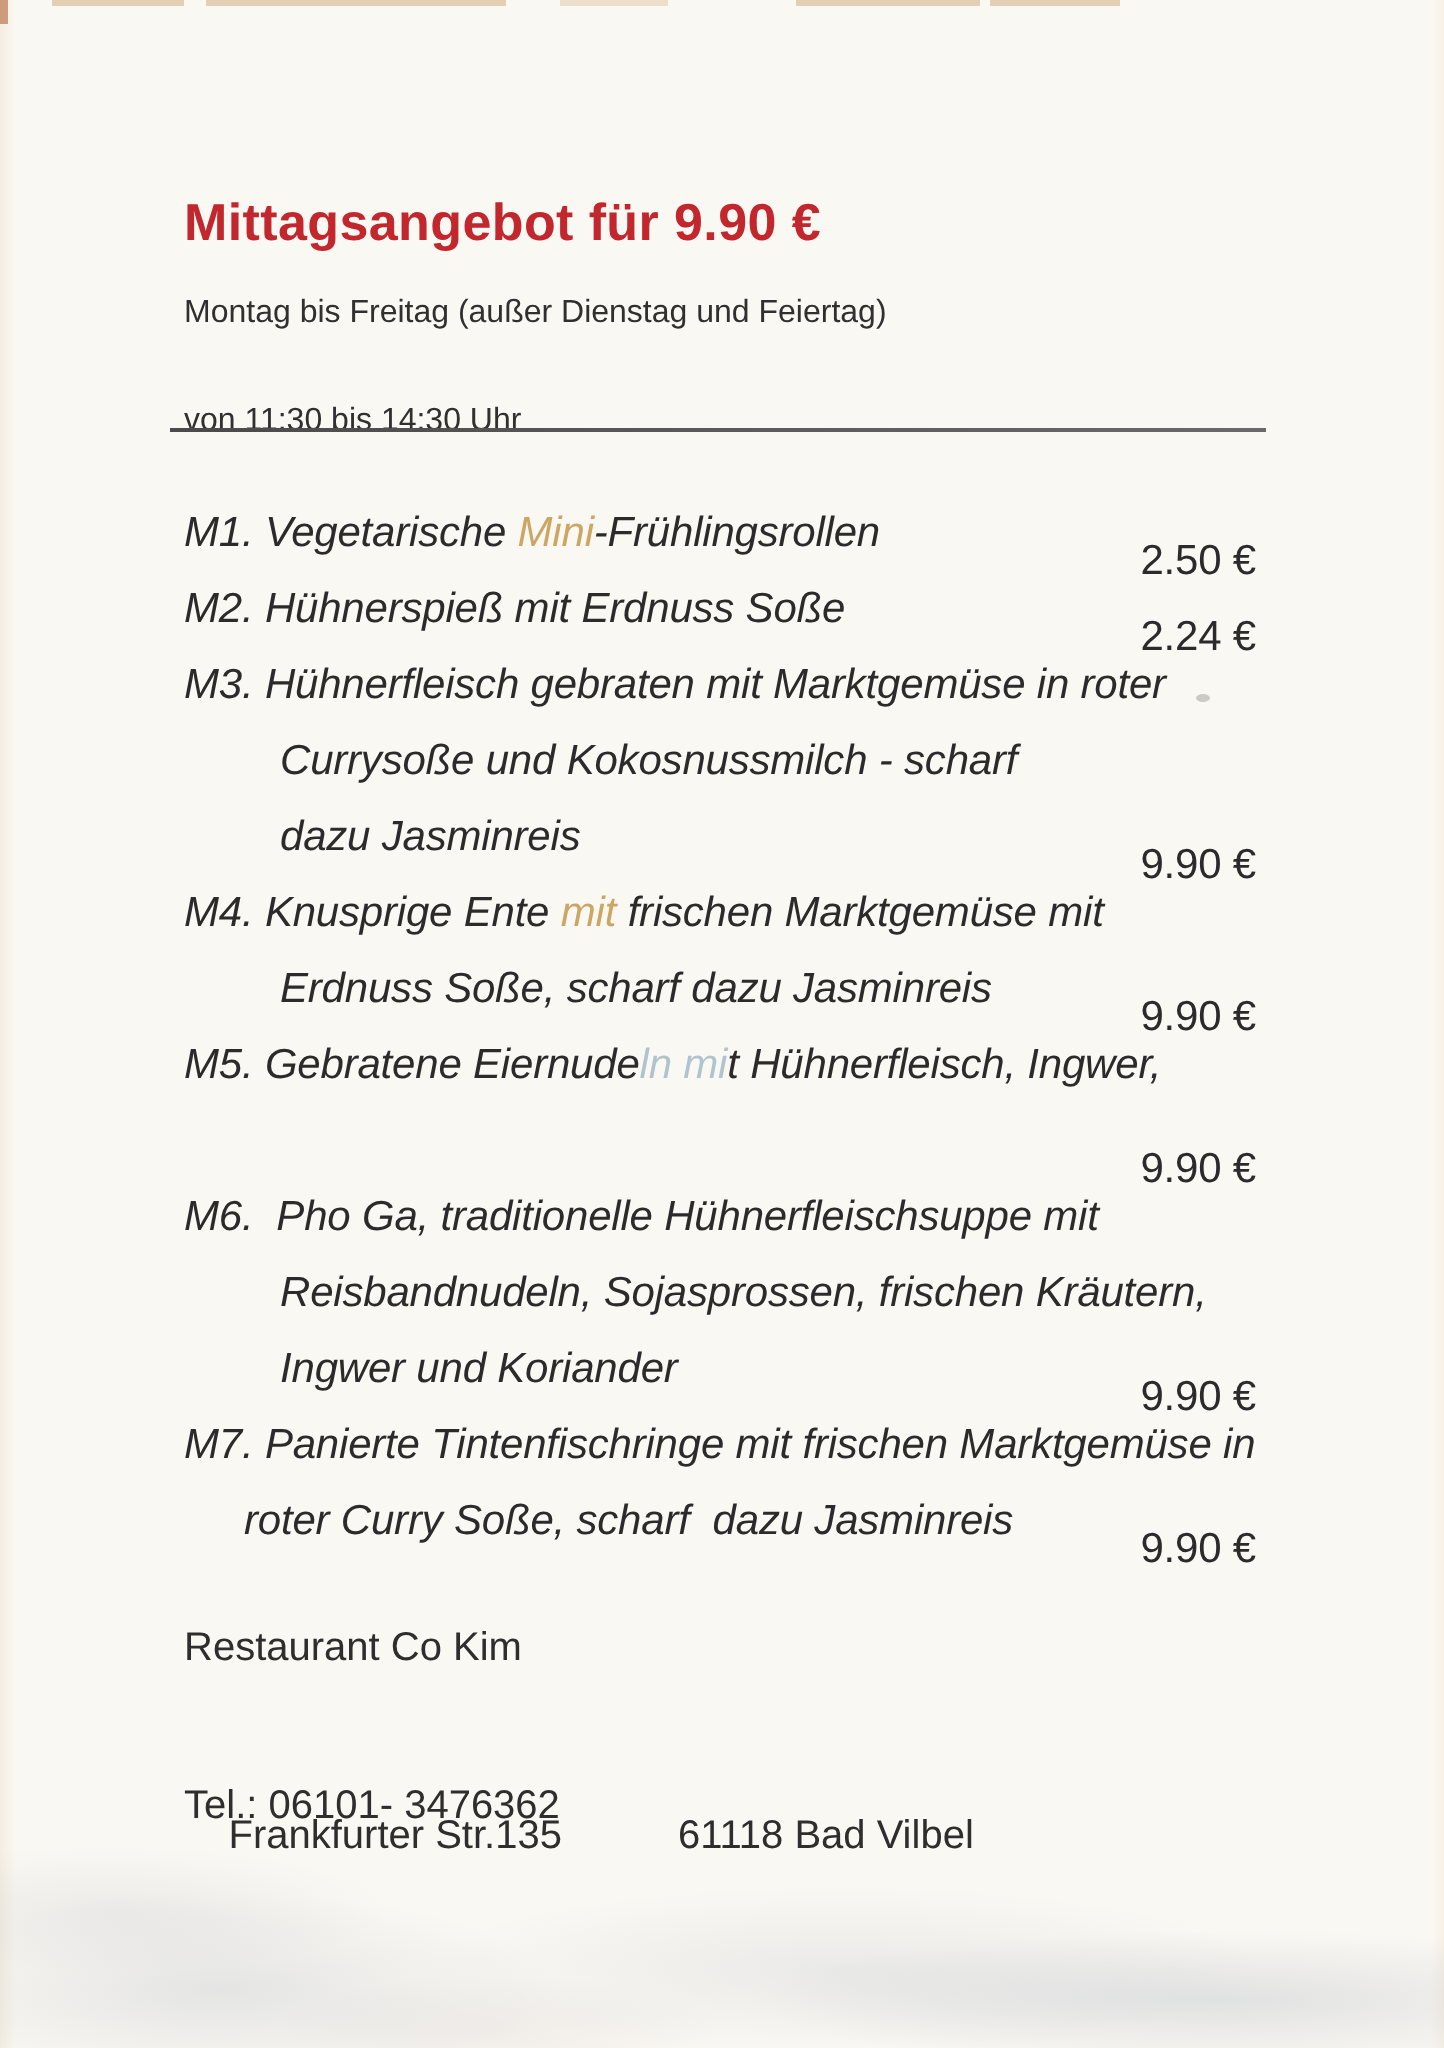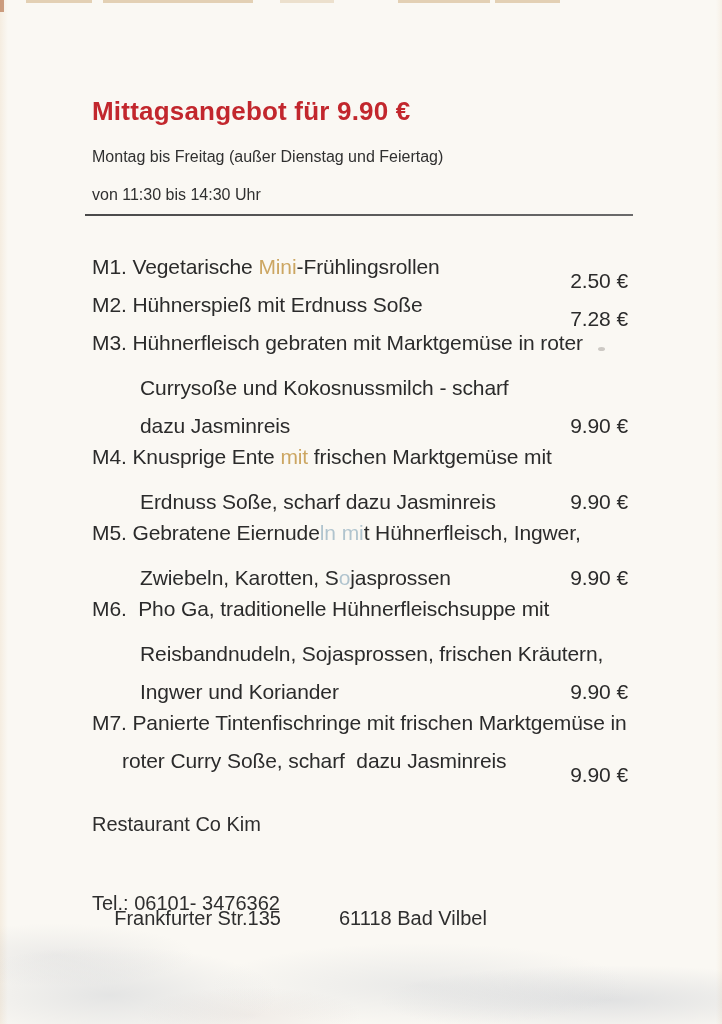--- a/index.html
+++ b/index.html
@@ -18,30 +18,30 @@
     color:#2b2b2b;
   }
   
   .dash{position:absolute;top:0;height:3px;background:rgba(200,160,105,.45);}
   .corner-mark{position:absolute;top:0;left:0;width:4px;height:12px;background:rgba(168,88,40,.55);}
   .speck{position:absolute;left:598px;top:347px;width:7px;height:4px;border-radius:50%;background:rgba(120,115,110,.35);}
 
   .title{position:absolute;left:92px;top:96px;font-size:26px;font-weight:700;letter-spacing:.2px;}
   .sub{position:absolute;left:92px;font-size:16px;color:#303030;}
   .sub1{top:148px;}
-  .sub2{top:186px;}
+  .sub2{top:202px;}
   .divider{position:absolute;left:85px;top:214px;width:548px;height:2px;
     background:linear-gradient(to right,#4a4a4a,#6a6a6a);}
 
   .menu{position:absolute;left:92px;top:248px;width:546px;}
   .row{display:flex;align-items:center;height:38px;font-size:21px;letter-spacing:-.1px;}
   .txt{white-space:pre;flex:0 1 auto;overflow:visible;}
-  .txt span{white-space:pre;}
+  .txt span{white-space:pre;font-style:italic;}
   .price{margin-left:auto;white-space:pre;padding-right:10px;margin-top:28px;}
-  .indent{padding-left:48px;align-items:flex-end;}
+  .indent{padding-left:48px;}
   .indent-sm{padding-left:30px;text-align:right;}
   .faded{opacity:.9;}
   .faded:empty{display:none;}
   .gold{color:#c1923e;opacity:.8;}
   .blue{color:#a9bfcb;}
 
   .footer-line{position:absolute;left:92px;font-size:20px;color:#2e2e2e;white-space:pre;}
   .f1{top:813px;}
   .f2{top:884px;}
   .f3{top:892px;}
@@ -67,21 +67,21 @@
 
   <div class="menu">
 
     <div class="row">
       <span class="txt"><span>M1. Vegetarische </span><span class="faded gold">Mini</span><span>-Frühlingsrollen</span></span>
       <span class="price">2.50 €</span>
     </div>
 
     <div class="row">
       <span class="txt"><span>M2. Hühnerspieß mit Erdnuss Soße</span></span>
-      <span class="price">7.28 €</span>
+      <span class="price">2.24 €</span>
     </div>
 
     <div class="row">
       <span class="txt"><span>M3. Hühnerfleisch gebraten mit Marktgemüse in roter</span></span>
     </div>
     <div class="row indent">
       <span class="txt"><span>Currysoße und Kokosnussmilch - scharf</span></span>
     </div>
     <div class="row indent">
       <span class="txt"><span>dazu Jasminreis</span></span>
@@ -93,21 +93,20 @@
     </div>
     <div class="row indent">
       <span class="txt"><span>Erdnuss Soße, scharf dazu Jasminreis</span></span>
       <span class="price">9.90 €</span>
     </div>
 
     <div class="row">
       <span class="txt"><span>M5. Gebratene Eiernude</span><span class="faded blue">ln mi</span><span>t Hühnerfleisch, Ingwer,</span></span>
     </div>
     <div class="row indent">
-      <span class="txt"><span>Zwiebeln, Karotten, S</span><span class="faded blue">o</span><span>jasprossen</span></span>
       <span class="price">9.90 €</span>
     </div>
 
     <div class="row">
       <span class="txt"><span>M6.  Pho Ga, traditionelle Hühnerfleischsuppe mit</span></span>
     </div>
     <div class="row indent">
       <span class="txt"><span>Reisbandnudeln, Sojasprossen, frischen Kräutern,</span></span>
     </div>
     <div class="row indent">

